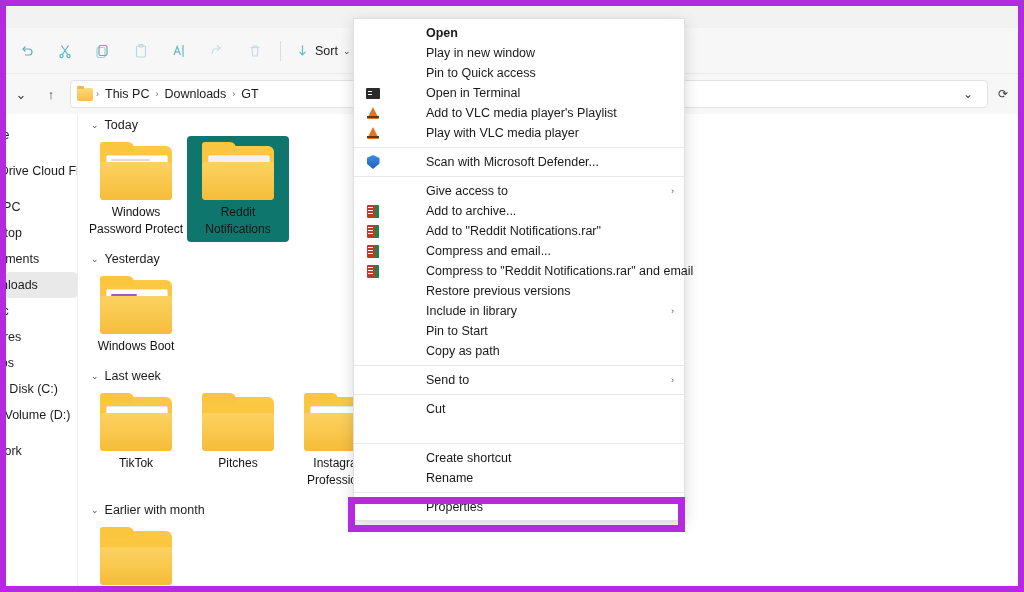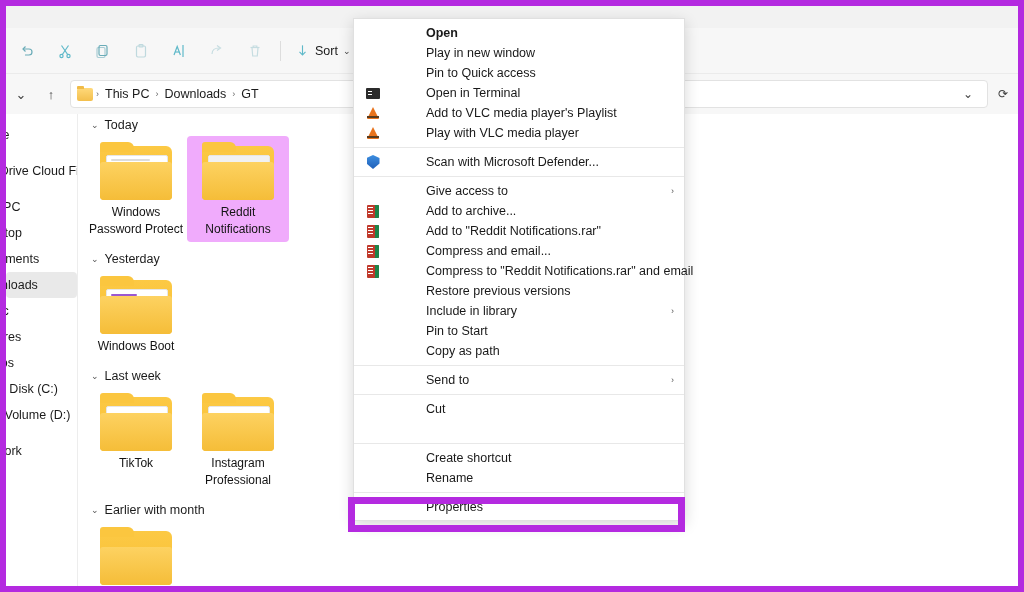--- a/index.html
+++ b/index.html
@@ -186,21 +186,21 @@
     padding-left: 6px;
     gap: 0px;
   }
   .tile {
     width: 102px;
     padding: 6px 2px 4px 2px;
     display: flex; flex-direction: column; align-items: center;
     border-radius: 4px;
     box-sizing: border-box;
   }
-  .tile.sel { background: #f0abfc; }
+  .tile.sel { background: #0f766e; }
   .tile .label {
     margin-top: 4px;
     font-size: 12px; color: #131313;
     text-align: center; line-height: 17px;
     max-width: 98px;
   }
 
   
   .folder {
     width: 72px; height: 58px;
@@ -525,20 +525,28 @@
             <div class="tab"></div>
           <div class="sheet thumb-dark"></div>
           <div class="front"></div>
         </div>
         <div class="label">TikTok</div>
       </div>
       <div class="tile">
         <div class="folder">
           <div class="back"></div>
             <div class="tab"></div>
+          <div class="front"></div>
+        </div>
+        <div class="label">Pitches</div>
+      </div>
+      <div class="tile">
+        <div class="folder">
+          <div class="back"></div>
+            <div class="tab"></div>
           <div class="sheet thumb-insta">
               <span class="bub"></span>
             </div>
           <div class="front"></div>
         </div>
         <div class="label">Instagram Professional</div>
       </div>
     </div>
 
     <div class="group-hdr" style="margin-top:6px;">

